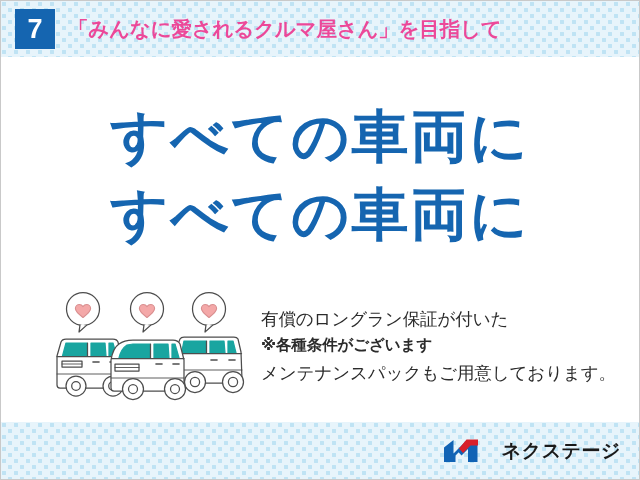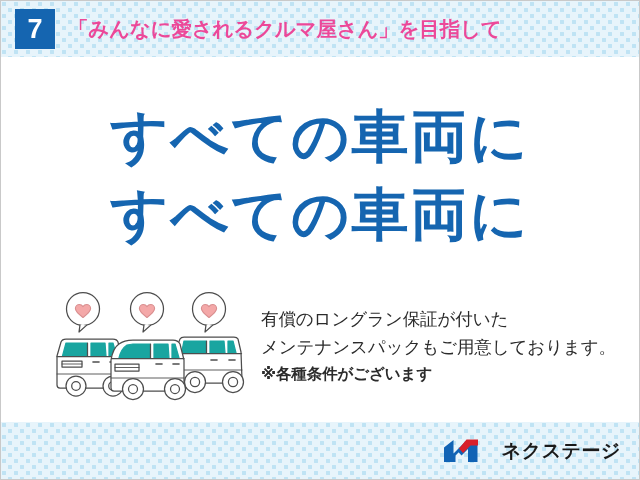--- a/index.html
+++ b/index.html
@@ -242,22 +242,22 @@
             <circle cx="126" cy="99" r="10.5" fill="#ffffff"></circle>
             <circle cx="126" cy="99" r="4.5" fill="#ffffff"></circle>
           </g>
 
         </g>
       </svg>
     </div>
 
     <div id="blurb">
       <span class="bl">有償のロングラン保証が付いた</span>
+      <span class="bl small">※各種条件がございます</span>
       <span class="bl">メンテナンスパックもご用意しております。</span>
-      <span class="bl small">※各種条件がございます</span>
     </div>
   </div>
 
   <div id="band-bottom" class="band"></div>
 
   <div id="brand">
     <span id="brand-mark">
       <svg viewBox="0 0 35 26" width="35" height="26" aria-hidden="true">
         <path d="M0 24 L0 9.5 L9.5 2 L9.5 15.5 L23 2 L23 6 L11.5 17.5 L11.5 24 Z" fill="#1063b5"></path>
         <path d="M23.5 2 L33.5 2 L33.5 24 L24 24 L24 11 L17.5 17.5 L13 12.5 Z" fill="#1063b5"></path>

